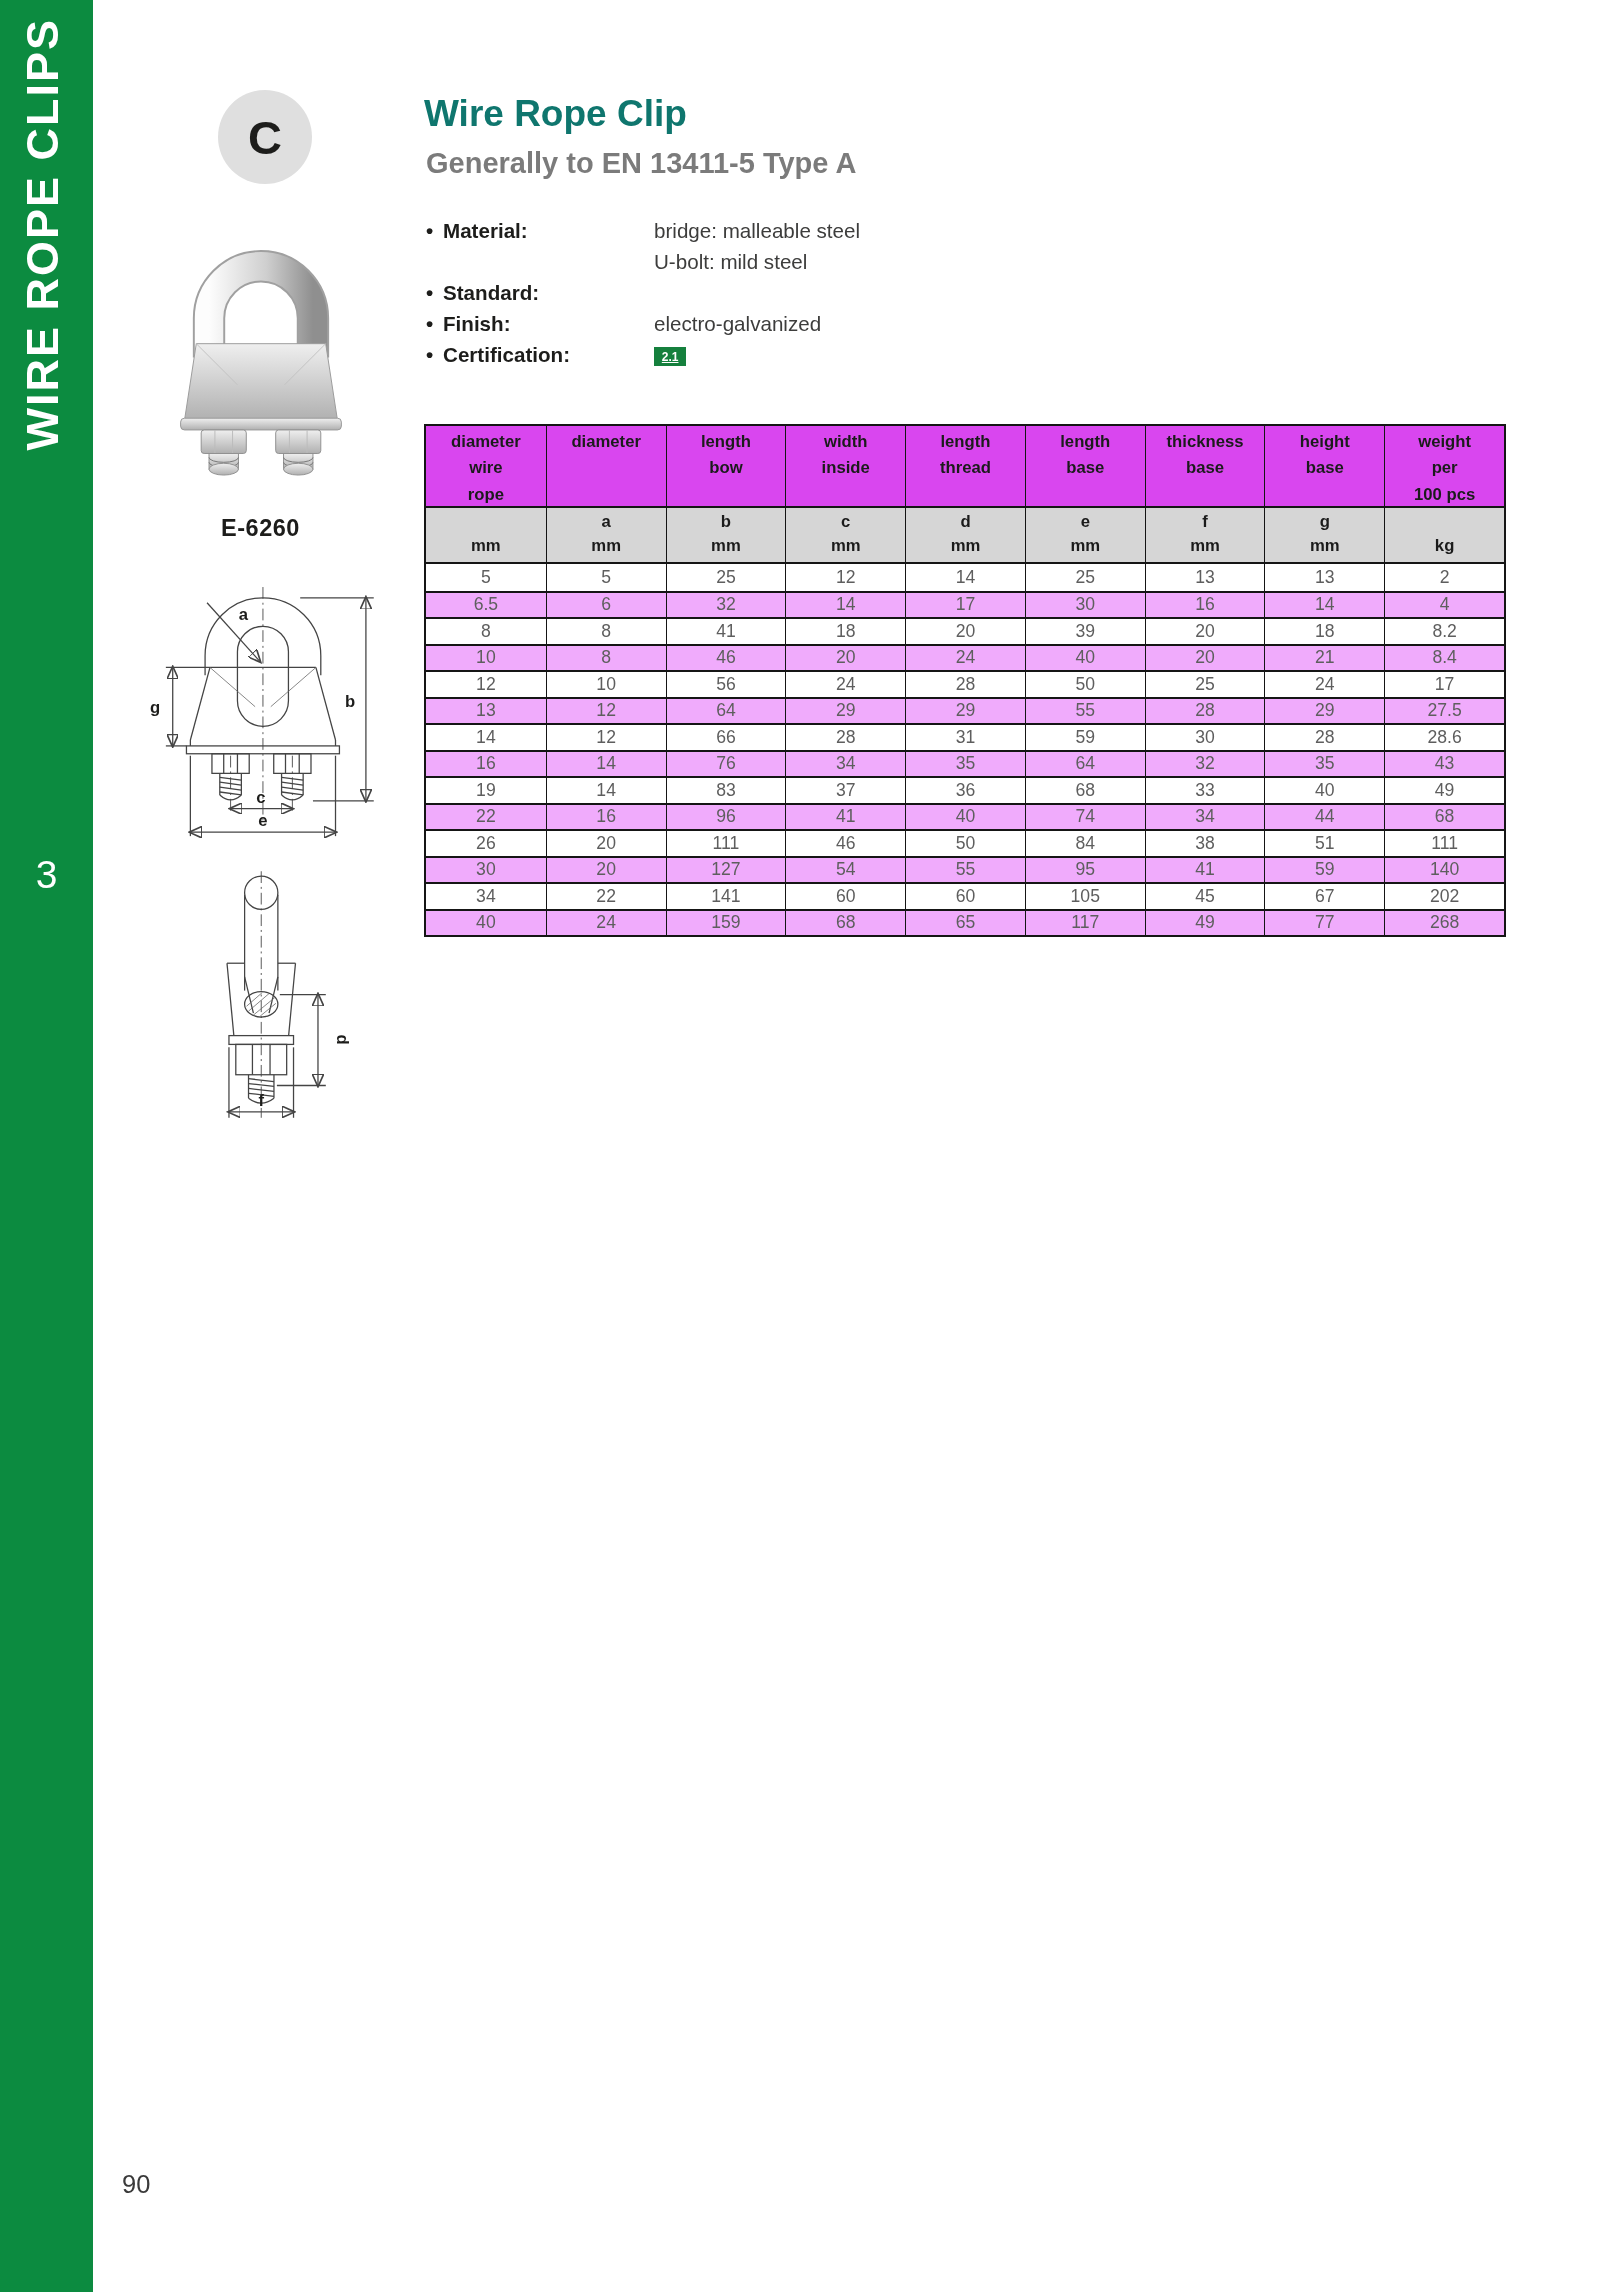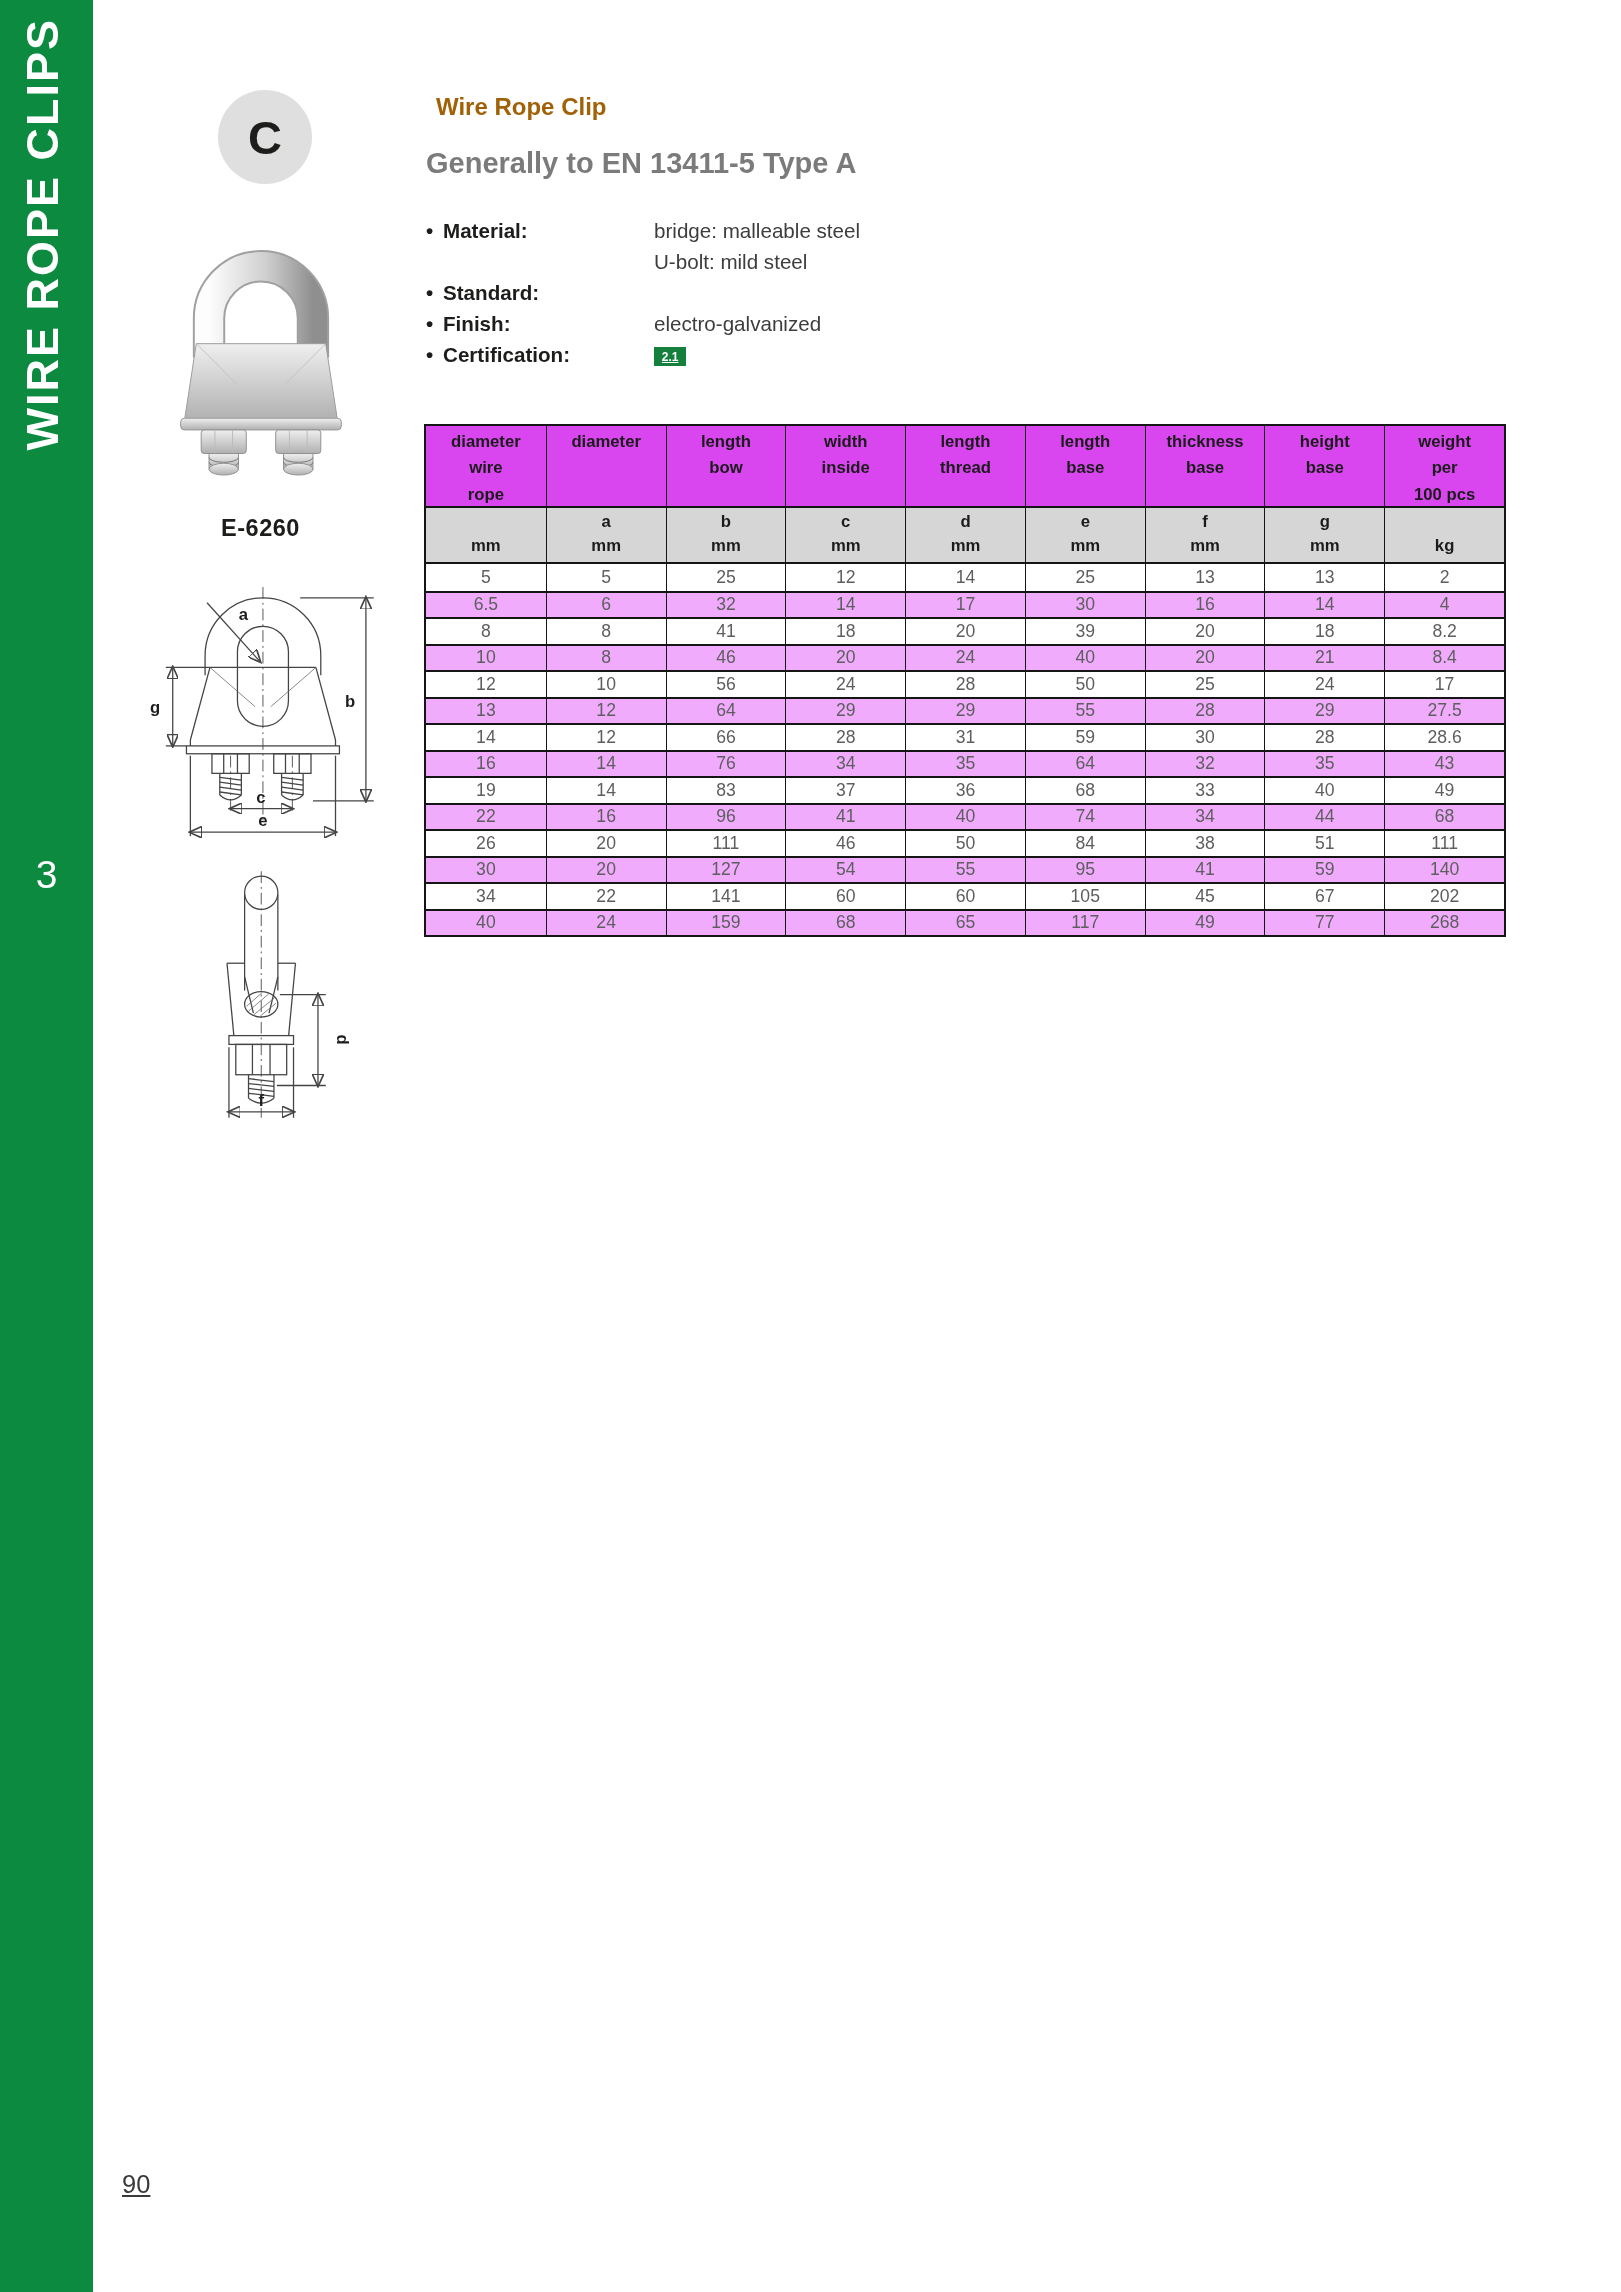--- a/index.html
+++ b/index.html
@@ -25,21 +25,21 @@
              font-size:23.5px; font-weight:bold; color:#1d1d1b; letter-spacing:0.5px; }
   .drawfront { position:absolute; left:108px; top:581px; }
   .drawside  { position:absolute; left:137px; top:867px; }
   .draw line, .draw path, .draw rect, .draw circle, .draw ellipse { stroke:#444; stroke-width:1.3; fill:none; }
   .draw .dashdot { stroke-dasharray:12 4 2 4; stroke-width:0.9; }
   .draw .thin { stroke-width:0.8; stroke:#666; }
   .draw text { font-family:"Liberation Sans", sans-serif; font-size:17px; font-weight:bold;
                fill:#1d1d1b; stroke:none; text-anchor:middle; }
 
   
-  .title    { position:absolute; left:436px; top:93px;  font-size:24px; font-weight:bold; color:#a16207; }
+  .title    { position:absolute; left:424px; top:93px;  font-size:37px; font-weight:bold; color:#0f766e; }
   .subtitle { position:absolute; left:426px; top:147px; font-size:29px; font-weight:bold; color:#7b7b7b; }
 
   
   .specs { position:absolute; left:426px; top:215px; width:608px; }
   .spec-row { display:flex; line-height:31px; }
   .spec-label { flex:0 0 228px; font-size:20.6px; font-weight:bold; color:#1d1d1b; }
   .bullet { display:inline-block; margin-right:9.8px; font-size:20.6px; }
   .spec-values { flex:1; }
   .spec-value { font-size:20.6px; color:#3d3d3c; }
   .cert-badge { display:inline-block; background:#15803d; color:#fff; font-size:12px; font-weight:bold;
@@ -54,21 +54,21 @@
   .h1 > div { padding-top:2.9px; text-align:center; font-weight:bold; font-size:16.7px; line-height:26.5px; color:#1b1b1b; }
   .h2 { background:#d6d6d6; border-bottom:2.9px solid #151515; height:56px; }
   .h2 > div { display:flex; flex-direction:column; justify-content:space-between; align-items:center;
               padding:3.9px 0 5.9px; font-weight:bold; font-size:16.7px; color:#1b1b1b; }
   .hletter { min-height:18.6px; }
   .dr { height:26.5px; }
   .dr > div { display:flex; align-items:center; justify-content:center; font-size:17.6px; color:#5e5e5e; }
   .dr + .dr { border-top:2px solid #151515; }
   .dr.alt { background:#f0abfc; }
 
-  .pagenum { position:absolute; left:122px; top:2170px; font-size:25.5px; color:#3a3a3a;text-decoration:underline; }
+  .pagenum { position:absolute; left:122px; top:2170px; font-size:25.5px; color:#3a3a3a; }
 </style>
 </head>
 <body>
 
 <div class="page">
 
   <div class="sidebar">
     <div class="vtitle">WIRE ROPE CLIPS</div>
     <div class="secnum">3</div>
   </div>

